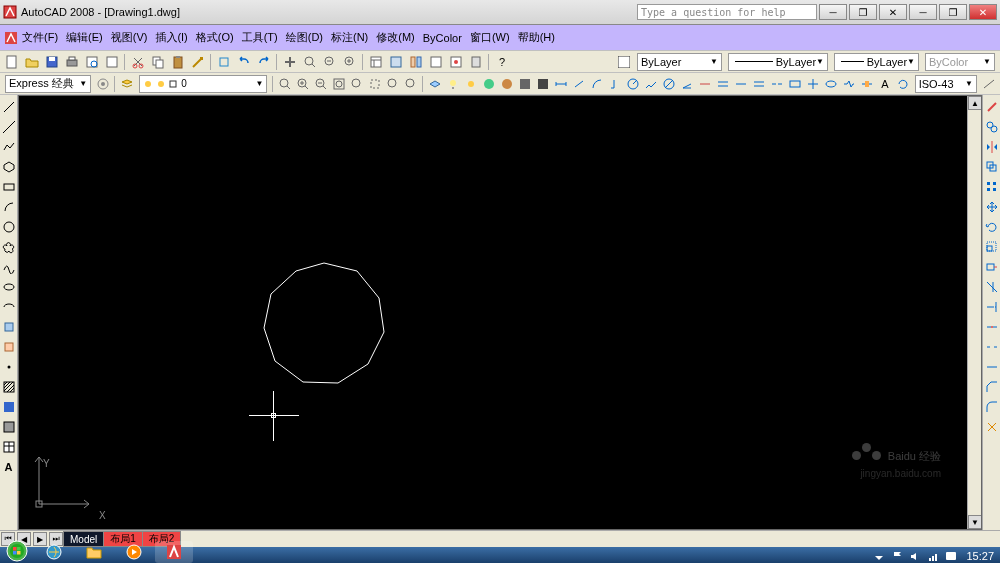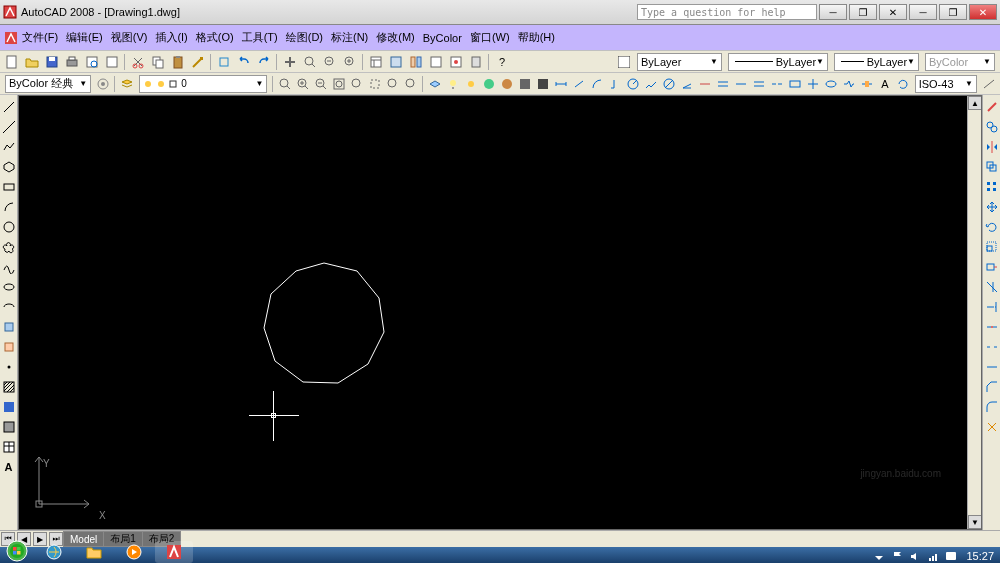--- a/index.html
+++ b/index.html
@@ -35,22 +35,22 @@
 .crosshair::before,.crosshair::after{content:"";position:absolute;background:#fff;}
 .crosshair::before{left:24px;top:0;width:1px;height:50px;}
 .crosshair::after{top:24px;left:0;height:1px;width:50px;}
 .cross-box{position:absolute;left:22px;top:22px;width:5px;height:5px;border:1px solid #fff;}
 
 .ucs{position:absolute;left:10px;bottom:10px;}
 .ucs-y{position:absolute;font-size:10px;color:#888;}
 
 .layout-tabs{height:18px;background:#ece9d8;display:flex;align-items:center;border-top:1px solid #aaa;border-bottom:1px solid #aaa;}
 .lt-btn{width:14px;height:14px;border:1px solid #888;background:#ddd;font-size:8px;display:inline-flex;align-items:center;justify-content:center;margin:0 1px;}
-.lt-tab{height:16px;padding:0 6px;border:1px solid #888;background:#737373;font-size:10px;display:inline-flex;align-items:center;margin-left:-1px;}
-.lt-tab.active{background:#737373;color:#fff;}
+.lt-tab{height:16px;padding:0 6px;border:1px solid #888;background:#ef4444;font-size:10px;display:inline-flex;align-items:center;margin-left:-1px;}
+.lt-tab.active{background:#0f172a;color:#fff;}
 
 .cmd-area{background:#fff;height:28px;border:1px solid #888;font-family:SimSun,monospace;font-size:11px;padding:1px 3px;overflow:hidden;}
 .cmd-line{white-space:pre;}
 
 .taskbar{height:16px;background:linear-gradient(#3b6ea5,#1a3f6b);display:flex;align-items:flex-end;position:absolute;bottom:0;left:0;right:0;}
 .start-orb{width:34px;height:24px;display:flex;align-items:center;justify-content:center;}
 .task-item{width:38px;height:22px;border-radius:3px;margin:0 1px;display:inline-flex;align-items:center;justify-content:center;}
 .task-item.active{background:rgba(255,255,255,0.18);}
 .tray{margin-left:auto;display:flex;align-items:center;color:#fff;font-size:10px;padding-right:6px;}
 .tray-icon{width:14px;height:14px;margin:0 2px;display:inline-flex;align-items:center;justify-content:center;}
@@ -265,21 +265,21 @@
       <span class="arrow">▼</span>
     </span>
   <span class="combo" style="width:70px">
       <span style="color:#999">ByColor</span>
       <span class="arrow">▼</span>
     </span>
 </div>
 
 <div class="toolbar-row">
   <span class="combo" style="width:100px">
-      <span>ByColor 经典</span>
+      <span>Express 经典</span>
       <span class="arrow">▼</span>
     </span>
   <span class="tb-btn">
       <svg width="14" height="14">
         <circle cx="7" cy="7" r="5" fill="none" stroke="#888"></circle>
         <circle cx="7" cy="7" r="2" fill="#888"></circle>
       </svg>
     </span>
   <span class="tb-sep"></span>
   <span class="tb-btn">
@@ -603,20 +603,28 @@
       <rect x="7" y="52" width="6" height="6" fill="none" stroke="#888"></rect>
     </svg>
     <span class="ucs-y" style="left:24px;bottom:60px;">Y</span>
     <span class="ucs-y" style="left:80px;bottom:8px;">X</span>
 
     <div class="scroll-v">
       <div class="sbtn" style="top:0">▲</div>
       <div class="sbtn" style="bottom:0">▼</div>
     </div>
 
+    <div class="watermark">
+      <div class="paw">
+        <span style="left:0;top:8px;"></span>
+          <span style="left:10px;top:0;"></span>
+          <span style="left:20px;top:8px;"></span>
+      </div>
+      <span>Baidu 经验</span>
+    </div>
     <div class="watermark-sub">jingyan.baidu.com</div>
   </div>
 
   <div class="right-tb">
     <span class="tb-btn">
         <svg width="14" height="14">
           <path d="M3 11l8-8" stroke="#d44" stroke-width="2"></path>
         </svg>
       </span>
     <span class="tb-btn">

